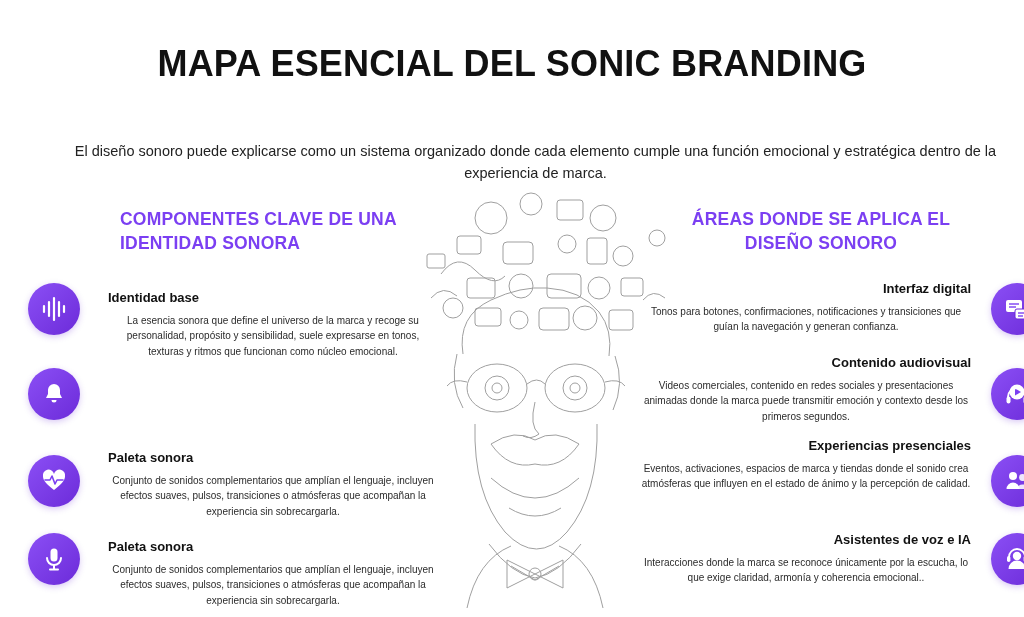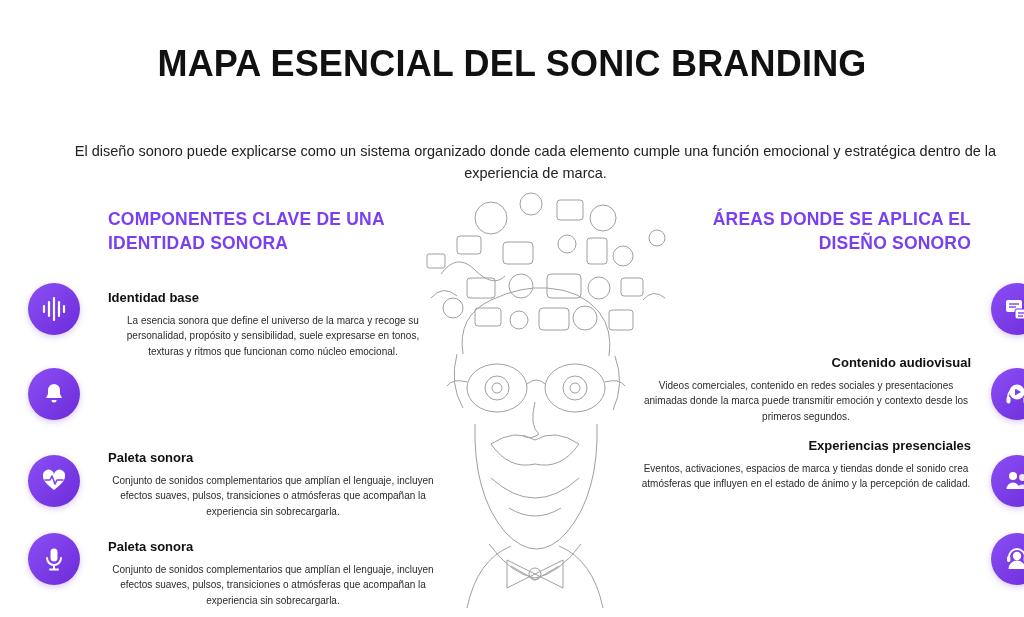--- a/index.html
+++ b/index.html
@@ -65,30 +65,30 @@
   
   .col-head {
     position: absolute;
     font-size: 17.5px;
     font-weight: bold;
     line-height: 1.35;
     color: #7b3ff2;
     letter-spacing: 0.2px;
   }
   .col-head.left {
-    left: 108px;
+    left: 120px;
     top: 208px;
     width: 300px;
     text-align: left;
   }
   .col-head.right {
     right: 100px;
     top: 208px;
     width: 300px;
-    text-align: right;
+    text-align: center;
   }
 
   
   .item {
     position: absolute;
     width: 330px;
   }
   .item.left  { left: 108px;  text-align: left; margin-top: 20px;  }
   .item.right { right: 100px; text-align: right; }
 
@@ -268,29 +268,35 @@
 
   <div class="badge left b4">
     <svg width="26" height="26" viewBox="0 0 26 26" aria-hidden="true">
       <rect x="9.5" y="2.5" width="7" height="13" rx="3.5" fill="#ffffff"></rect>
       <path d="M6 12 a7 7 0 0 0 14 0" fill="none" stroke="#ffffff" stroke-width="2" stroke-linecap="round"></path>
       <line x1="13" y1="19" x2="13" y2="23" stroke="#ffffff" stroke-width="2" stroke-linecap="round"></line>
       <line x1="9" y1="23.5" x2="17" y2="23.5" stroke="#ffffff" stroke-width="2" stroke-linecap="round"></line>
     </svg>
   </div>
 
+  <div class="item right j1">
+    <h3>Interfaz digital</h3>
+    <p>Tonos para botones, confirmaciones, notificaciones y transiciones que guían la navegación y generan confianza.</p>
+  </div>
   <div class="item right j3">
     <h3>Experiencias presenciales</h3>
     <p>Eventos, activaciones, espacios de marca y tiendas donde el sonido crea atmósferas que influyen en el estado de ánimo y la percepción de calidad.</p>
   </div>
   <div class="item right j2">
     <h3>Contenido audiovisual</h3>
     <p>Videos comerciales, contenido en redes sociales y presentaciones animadas donde la marca puede transmitir emoción y contexto desde los primeros segundos.</p>
   </div>
   <div class="item right j4">
+    <h3>Asistentes de voz e IA</h3>
+    <p>Interacciones donde la marca se reconoce únicamente por la escucha, lo que exige claridad, armonía y coherencia emocional..</p>
   </div>
 
   <div class="badge right r1">
     <svg width="26" height="26" viewBox="0 0 26 26" aria-hidden="true">
       <rect x="2" y="4" width="16" height="12" rx="2" fill="#ffffff"></rect>
       <line x1="5" y1="8" x2="15" y2="8" stroke="#7b3ff2" stroke-width="1.4"></line>
       <line x1="5" y1="11" x2="12" y2="11" stroke="#7b3ff2" stroke-width="1.4"></line>
       <rect x="11" y="13" width="13" height="10" rx="2" fill="#ffffff" stroke="#6c2bd9" stroke-width="1"></rect>
       <line x1="14" y1="17" x2="21" y2="17" stroke="#7b3ff2" stroke-width="1.4"></line>
       <line x1="14" y1="20" x2="19" y2="20" stroke="#7b3ff2" stroke-width="1.4"></line>

